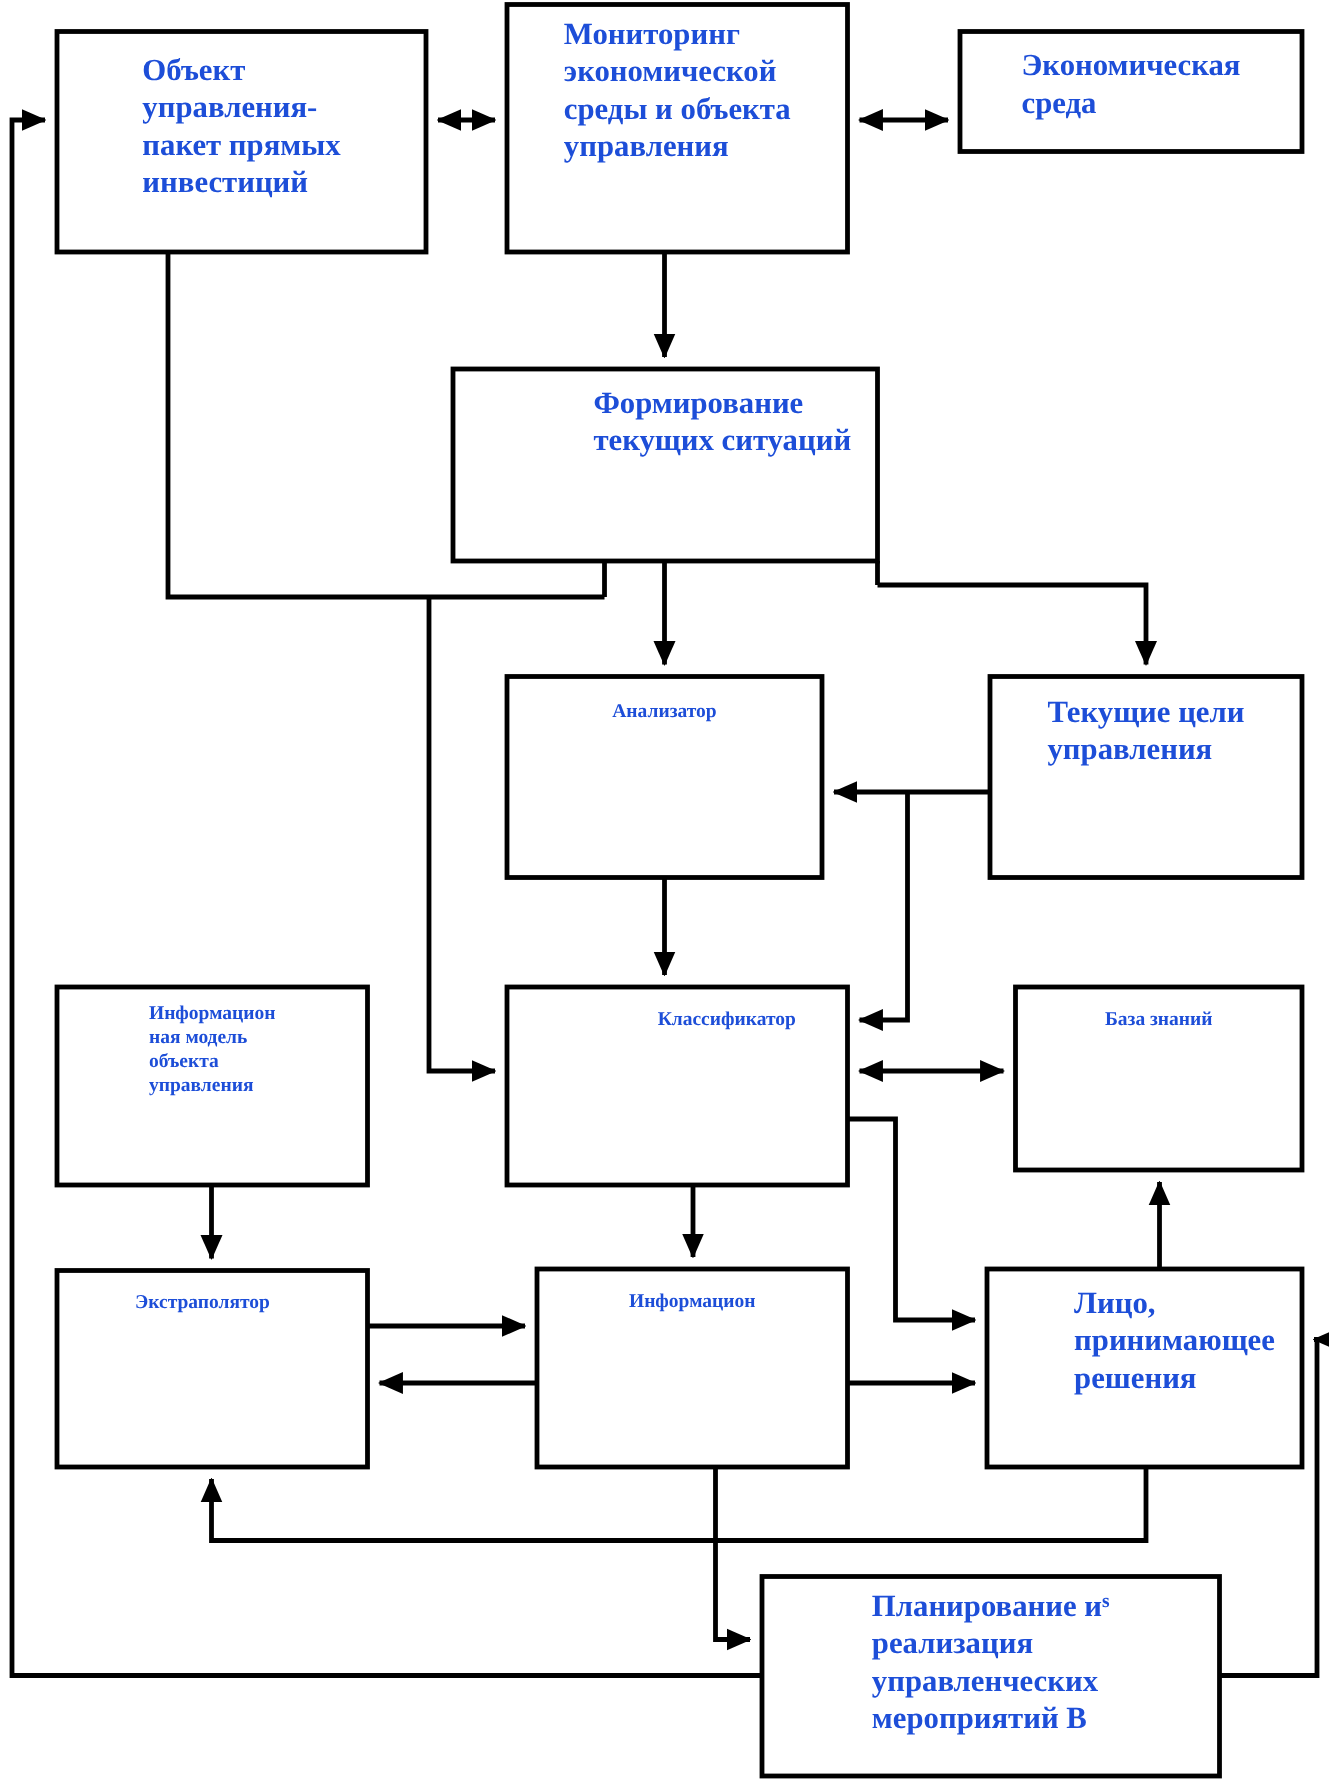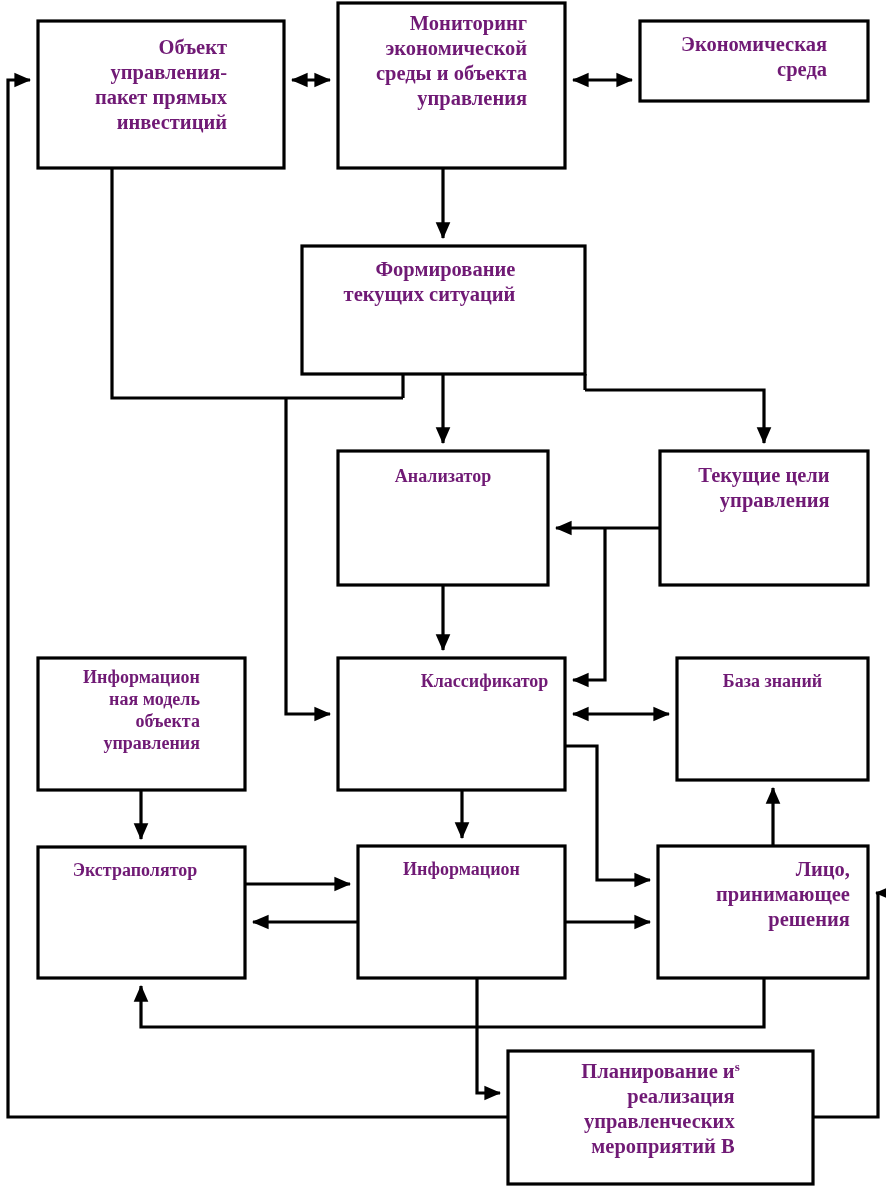--- a/index.html
+++ b/index.html
@@ -34,30 +34,30 @@
     stroke-width: 3.2;
     fill: none;
     stroke-linecap: butt;
     stroke-linejoin: miter;
   }
   .node-label {
     position: absolute;
     display: flex;
     align-items: flex-start;
     justify-content: center;
-    text-align: right;
+    text-align: left;
     font-weight: bold;
-    color: #701a75;
+    color: #1d4ed8;
     line-height: 1.22;
     font-family: "Liberation Serif", "DejaVu Serif", serif;
     pointer-events: none;
     white-space: pre-line;
   }
   .lbl-s20 { font-size: 20.5px; }
-  .lbl-s19 { font-size: 18px; }
+  .lbl-s19 { font-size: 13px; }
   .lbl-sub { font-size: 13px; vertical-align: sub; }
 </style>
 </head>
 <body>
 
 <div id="diagram-root">
 
   <svg class="diagram" viewBox="0 0 886 1187">
     <defs>
       <marker id="arrow" viewBox="0 0 10 10" refX="9.4" refY="5" markerWidth="5.2" markerHeight="5.2" orient="auto-start-reverse" markerUnits="strokeWidth">
@@ -134,21 +134,21 @@
 инвестиций</div>
 
   <div class="node-label lbl-s20" style="left:338px; top:11px; width:227px; height:157px;">Мониторинг
 экономической
 среды и объекта
 управления</div>
 
   <div class="node-label lbl-s20" style="left:640px; top:32px; width:228px; height:69px;">Экономическая
 среда</div>
 
-  <div class="node-label lbl-s20" style="left:288px; top:257px; width:283px; height:117px;">Формирование
+  <div class="node-label lbl-s20" style="left:304px; top:257px; width:283px; height:117px;padding-left:36px;">Формирование
 текущих ситуаций</div>
 
   <div class="node-label lbl-s19" style="left:338px; top:466px; width:210px; height:119px;">Анализатор</div>
 
   <div class="node-label lbl-s20" style="left:660px; top:463px; width:208px; height:122px;">Текущие цели
 управления</div>
 
   <div class="node-label lbl-s19" style="left:38px; top:667px; width:207px; height:123px;">Информацион
 ная модель
 объекта

